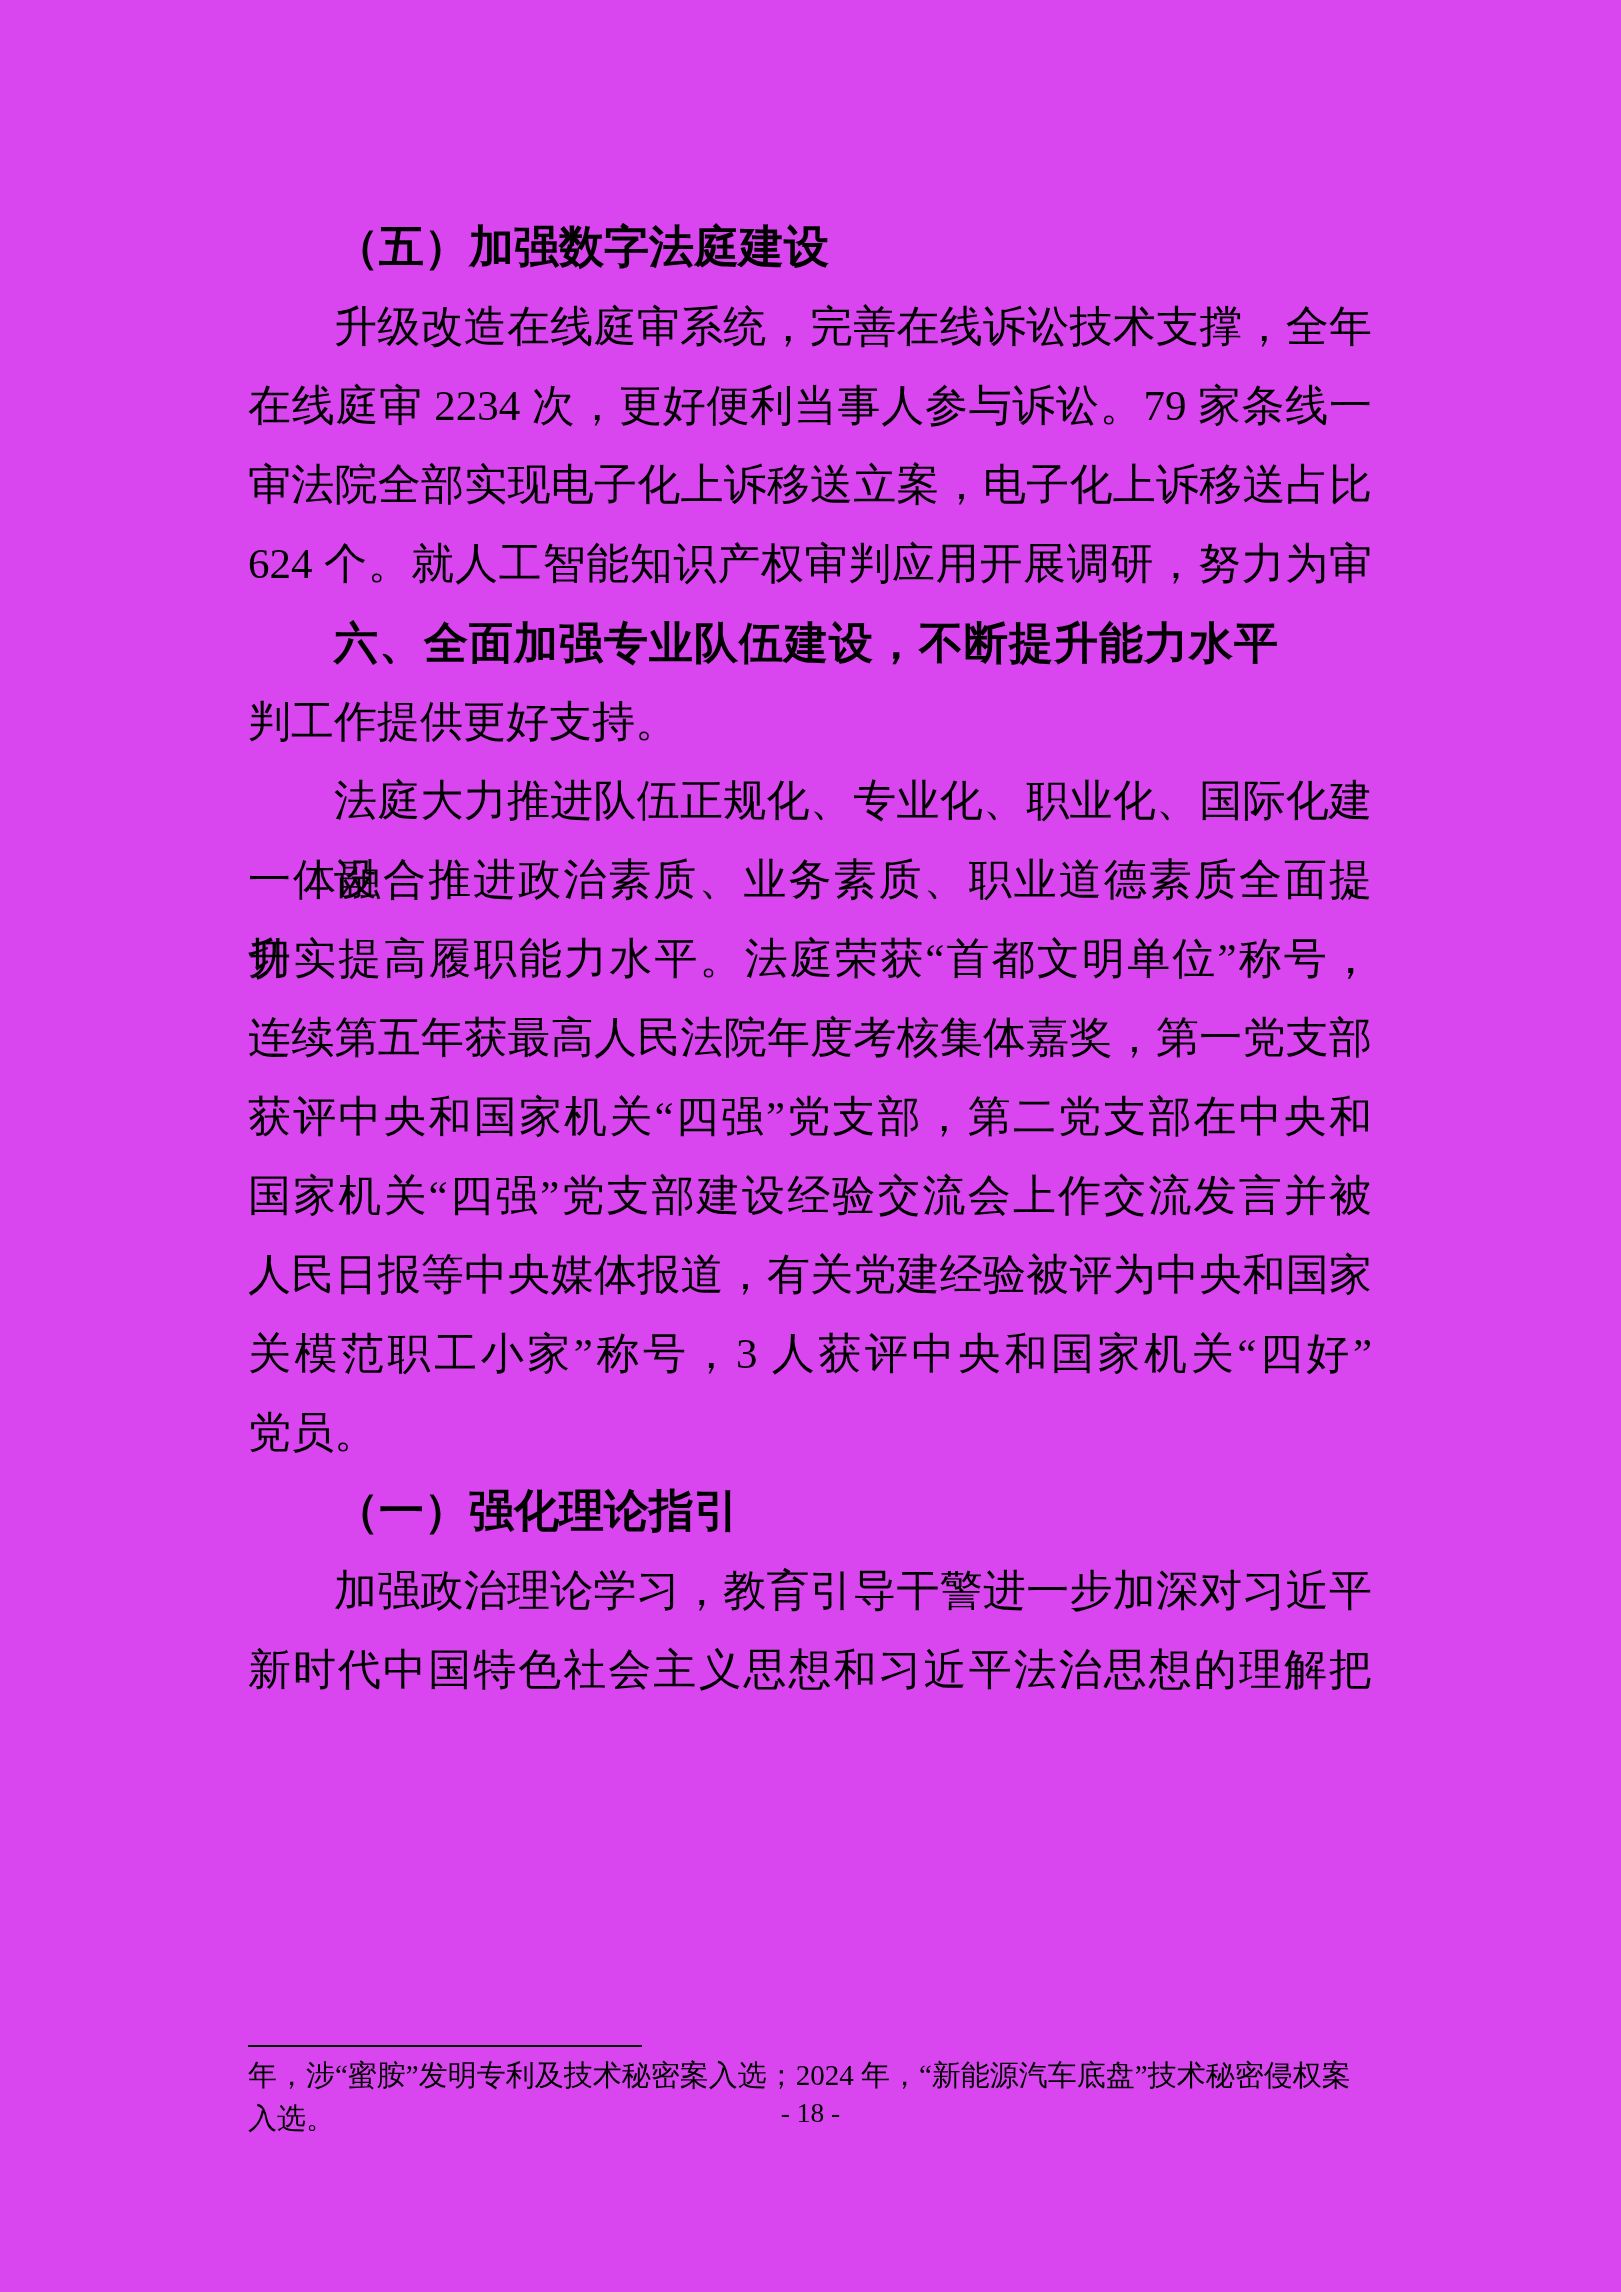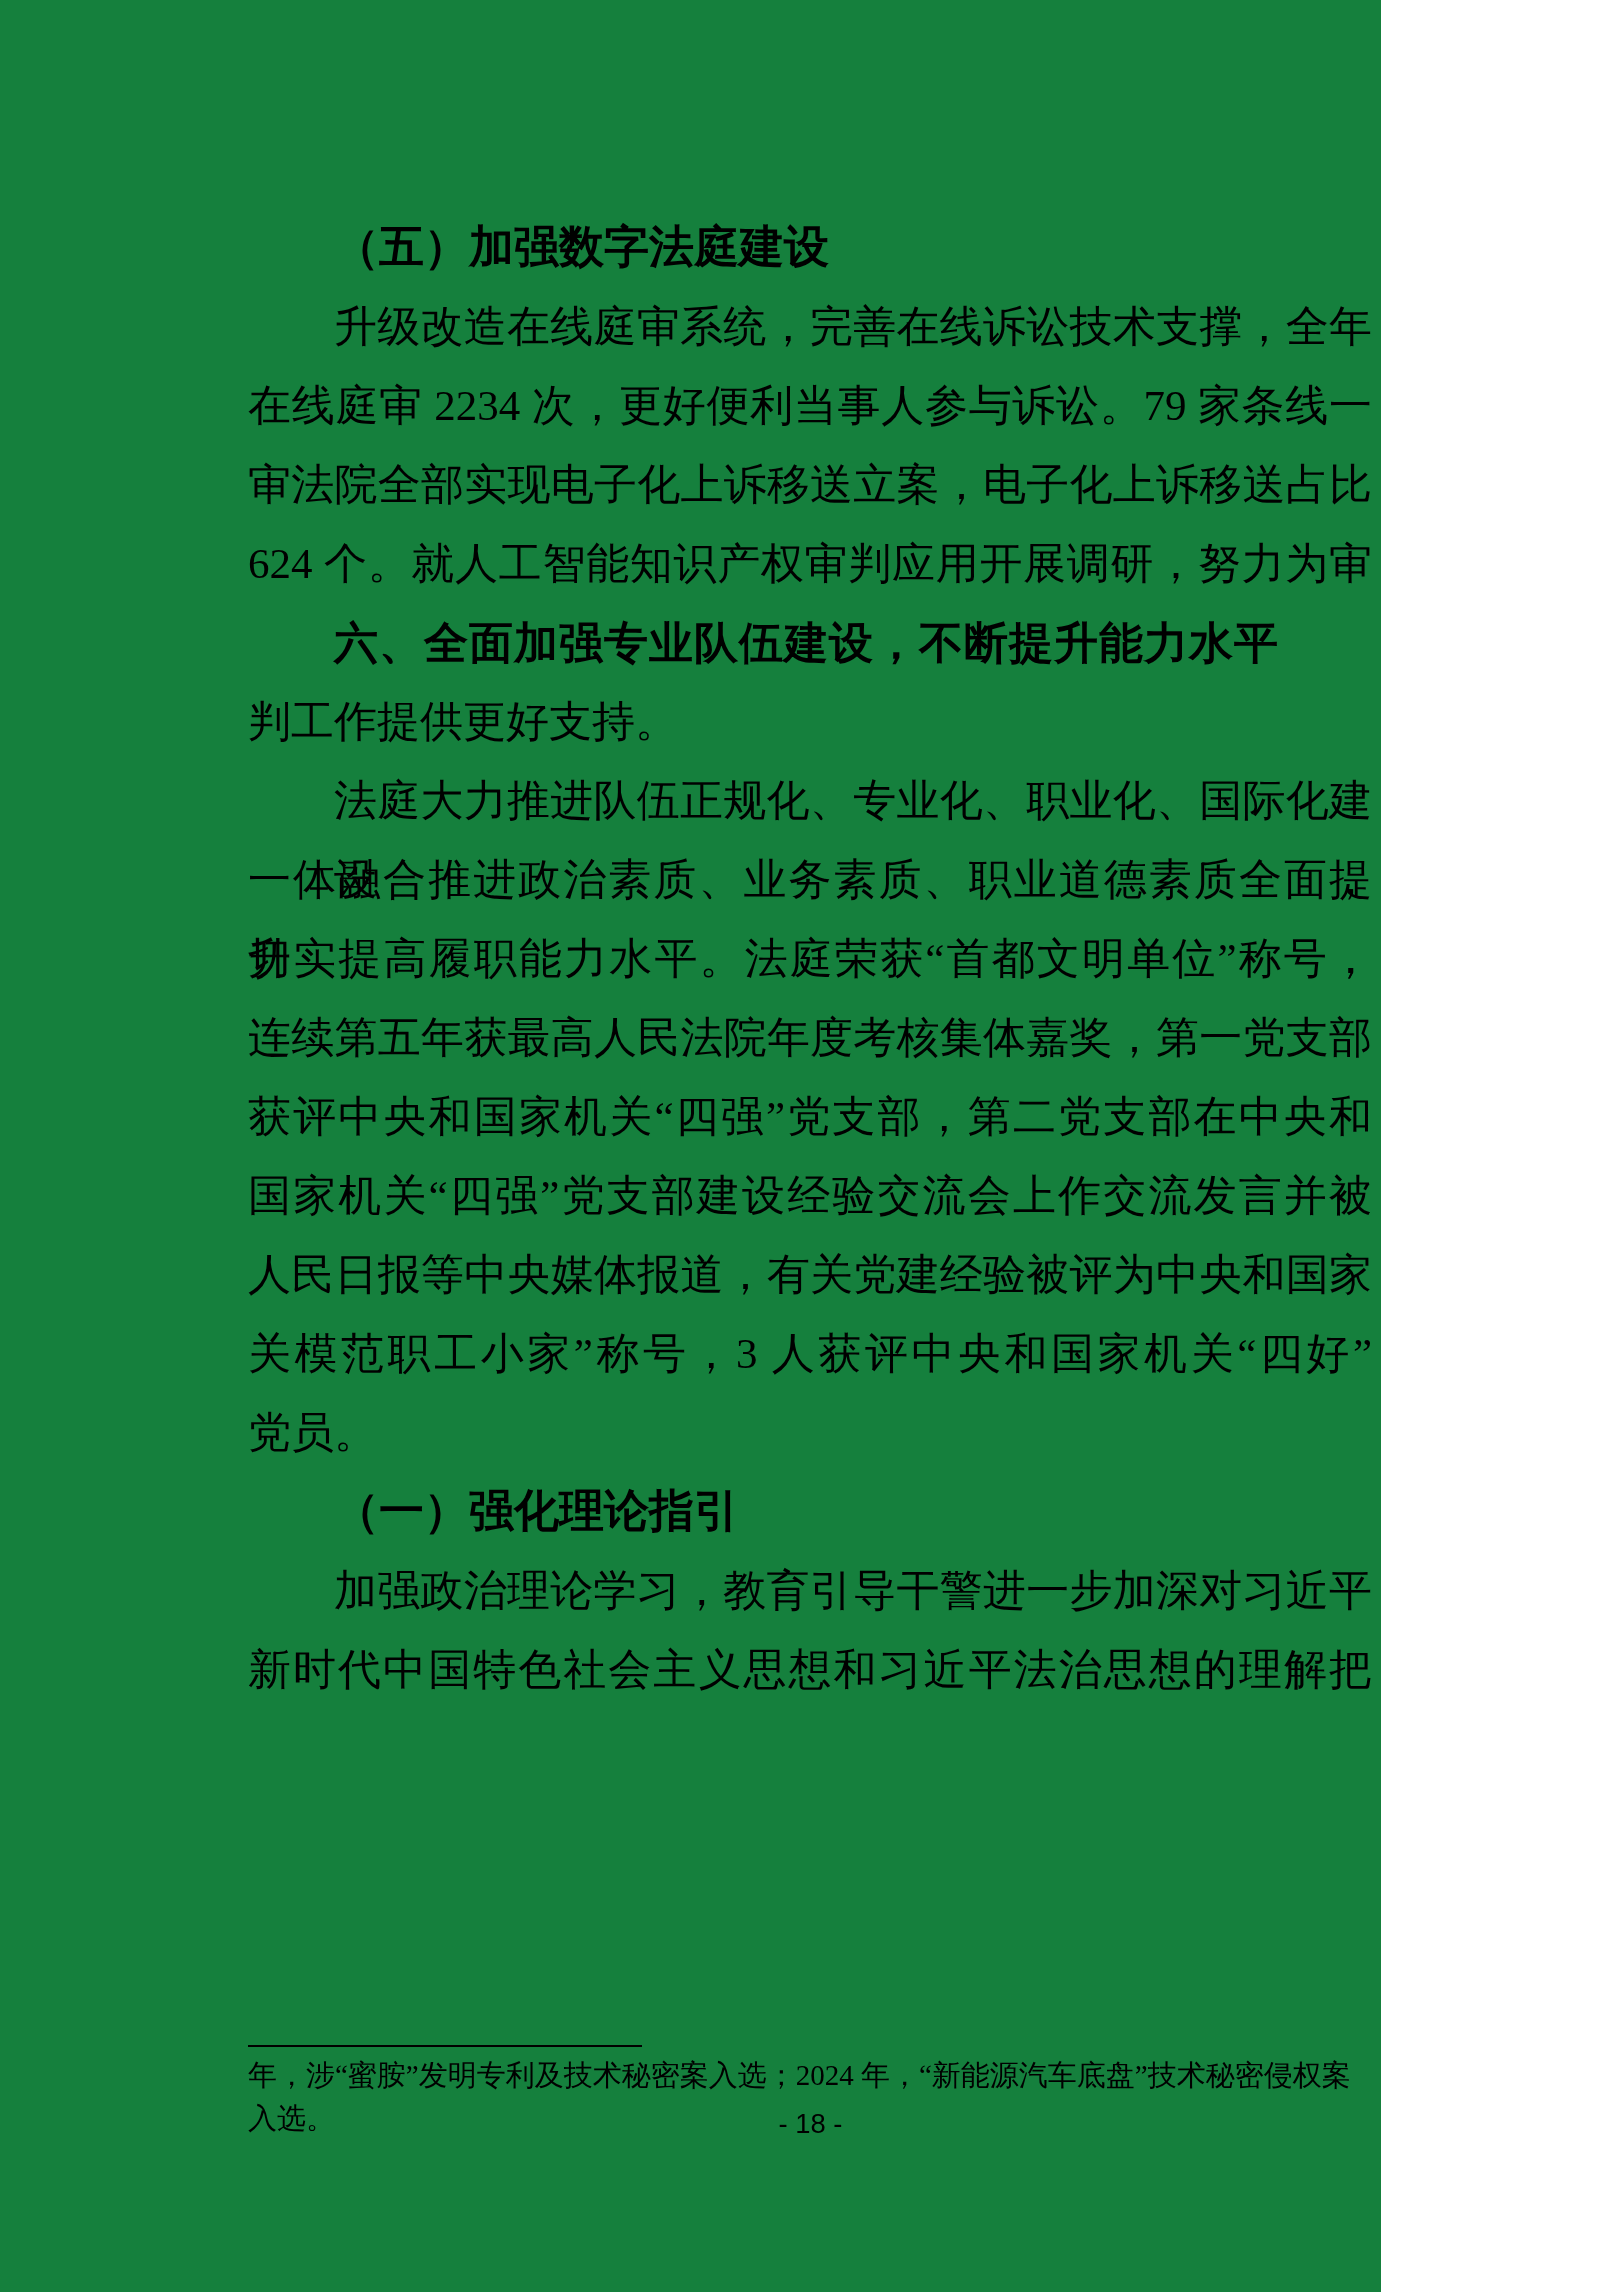--- a/index.html
+++ b/index.html
@@ -2,23 +2,23 @@
 <html><head>
 <meta charset="utf-8">
 <style>
   html, body {
     margin: 0;
     padding: 0;
     background: #ffffff;
   }
   .page {
     position: relative;
-    width: 1381px;
+    width: 1621px;
     height: 2293px;
-    background: #15803d;
+    background: #d946ef;
     overflow: hidden;
     font-family: "Liberation Serif", "DejaVu Serif", serif;
     color: #000000;
   }
   .textblock {
     position: absolute;
     left: 248px;
     top: 208px;
     width: 1124px;
   }
@@ -74,22 +74,21 @@
   }
   .page-number {
     position: absolute;
     left: 0;
     top: 2098px;
     width: 1621px;
     text-align: center;
     font-size: 27.4px;
     line-height: 31px;
     color: #000000;
-    font-family: Liberation Sans, sans-serif;
-    margin-top: 10px;
+    font-family: Liberation Serif, serif;
   }
 </style>
 </head>
 <body>
 
 <div class="page">
   <div class="textblock" id="textblock">
       <div class="line sub">（五）加强数字法庭建设</div>
       <div class="line first">升级改造在线庭审系统，完善在线诉讼技术支撑，全年</div>
       <div class="line full">在线庭审 2234 次，更好便利当事人参与诉讼。79 家条线一</div>

